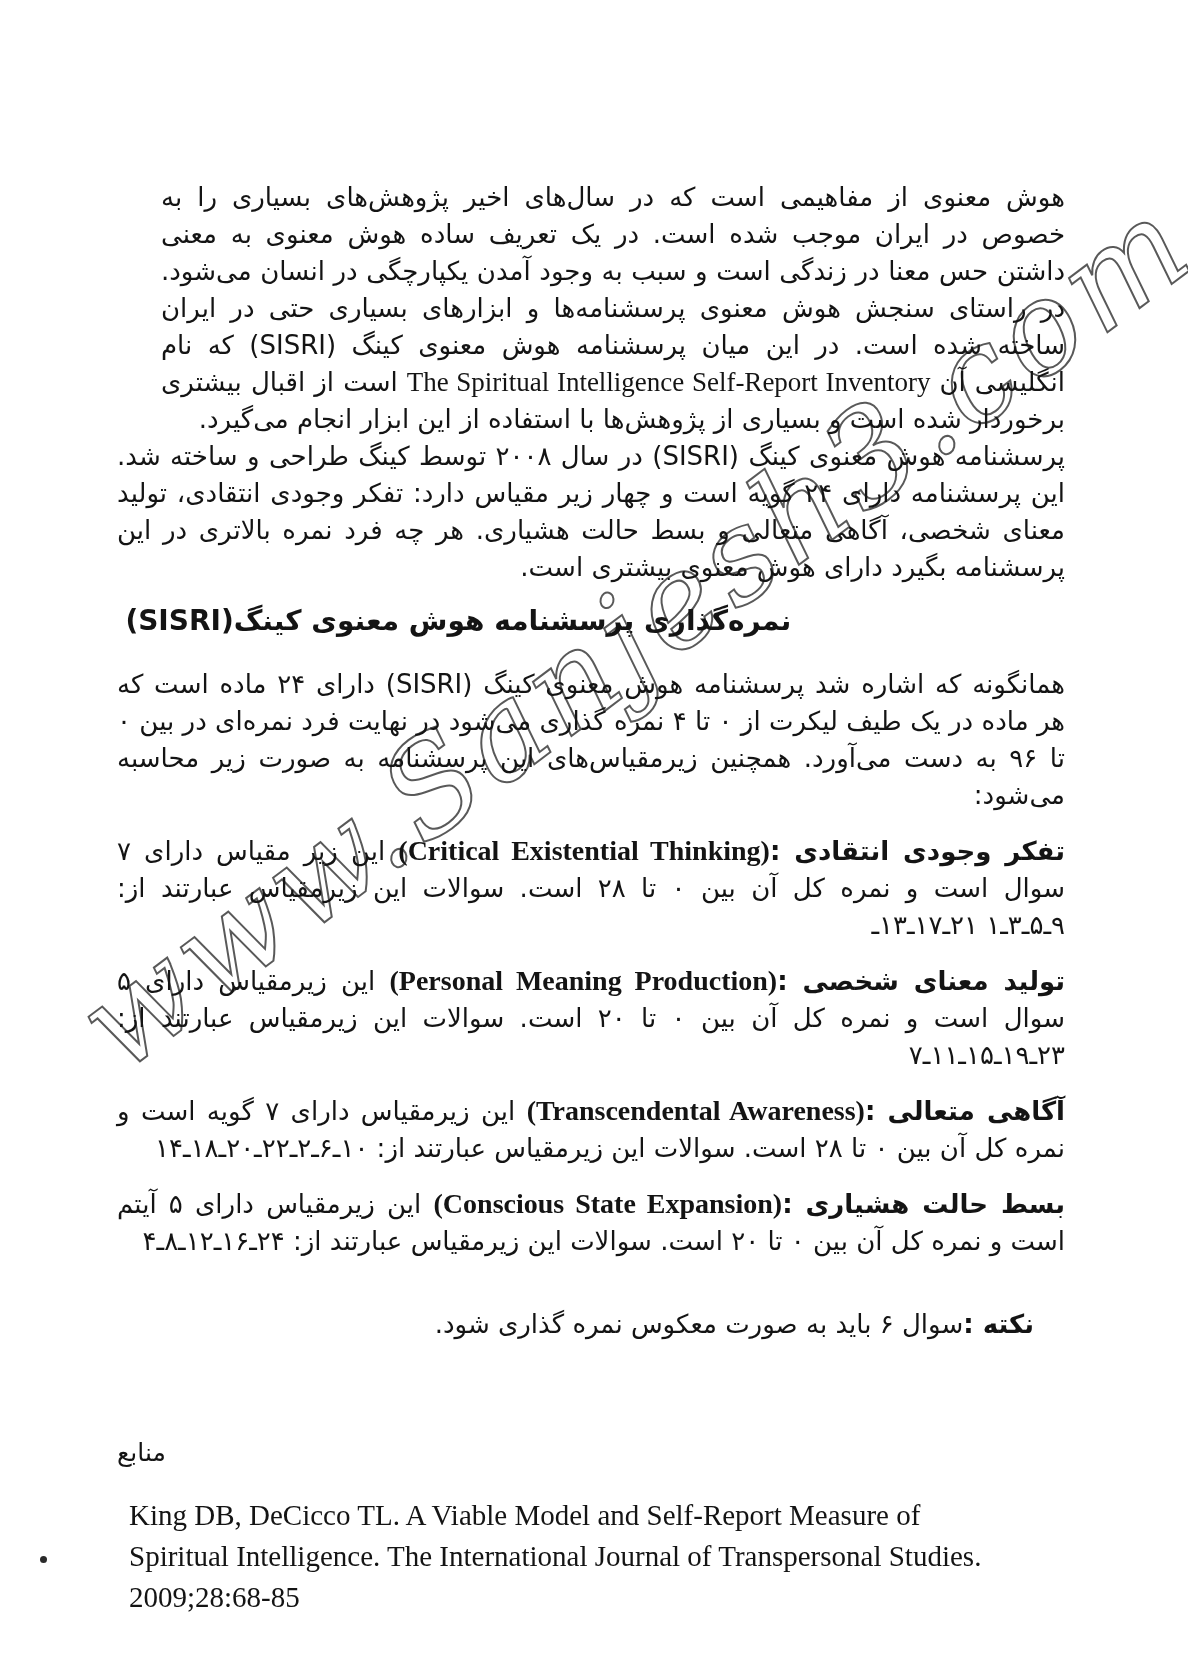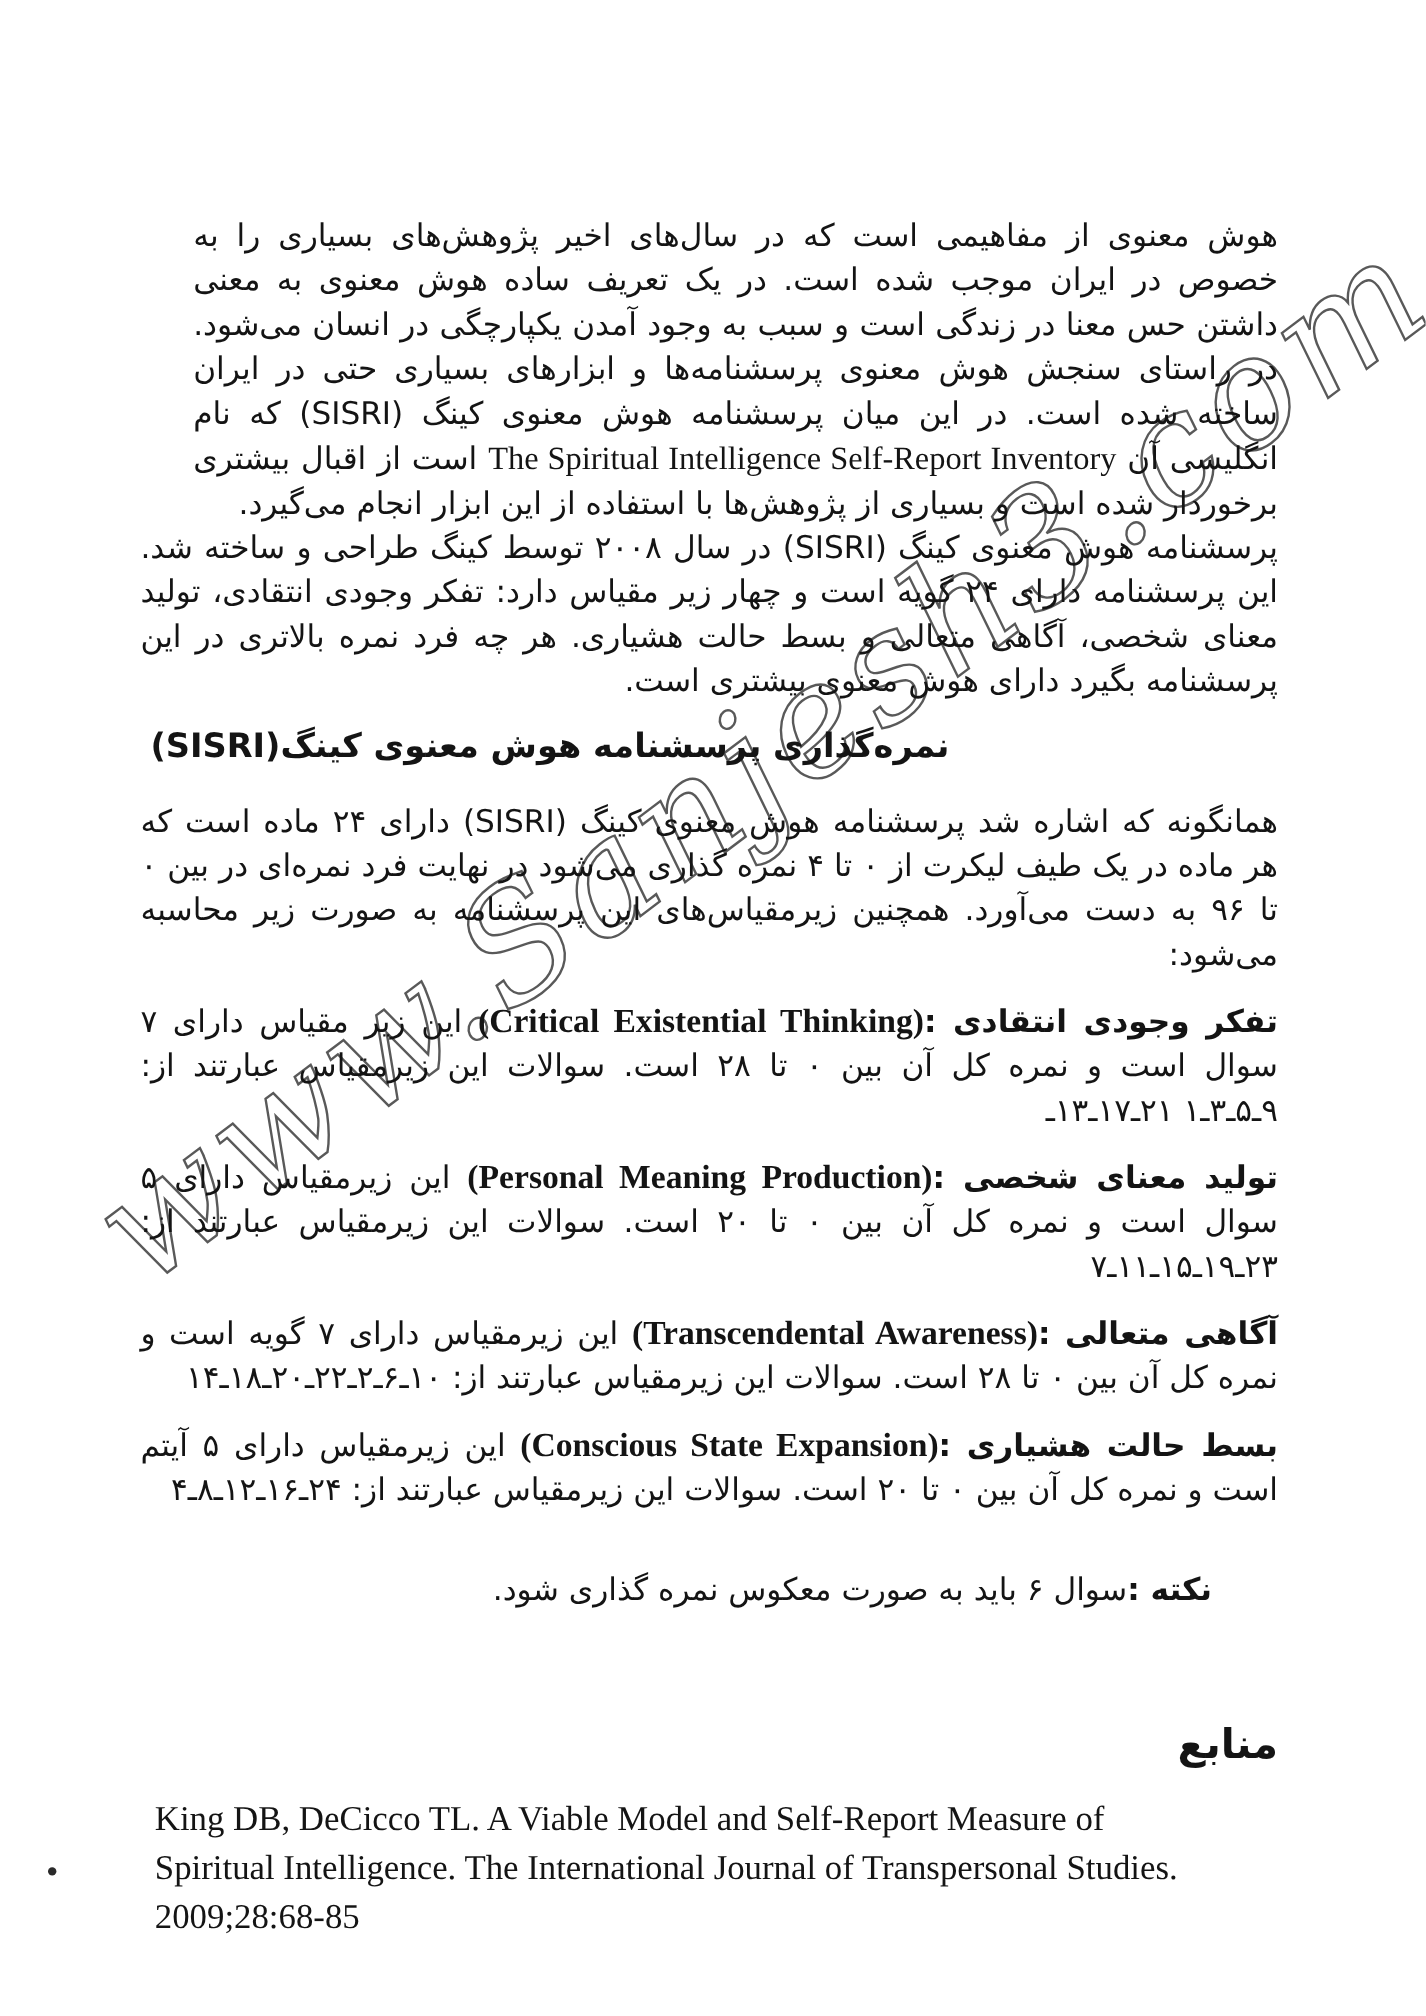--- a/index.html
+++ b/index.html
@@ -79,28 +79,28 @@
     margin-top: 15px;
   }
 
   .note-line {
     margin-top: 46px;
     text-align: right;
     margin-left: 0;
     padding-left: 60px;
     padding-right: 0;
   }
-  .note-line { margin-right: 55px; }
+  .note-line { margin-right: 31px; }
 
   .refs-heading {
     margin: 0;
     margin-top: 92px;
-    font-size: 34px;
-    font-weight: bold;
-    text-align: right;
+    font-size: 25px;
+    font-weight: normal;
+    text-align: left;
     line-height: 36px;
   }
   .reference {
     direction: ltr;
     text-align: left;
     font-family: "Liberation Serif", serif;
     font-size: 29px;
     line-height: 41px;
     width: 866px;
     margin: 24px 0 0 0;

